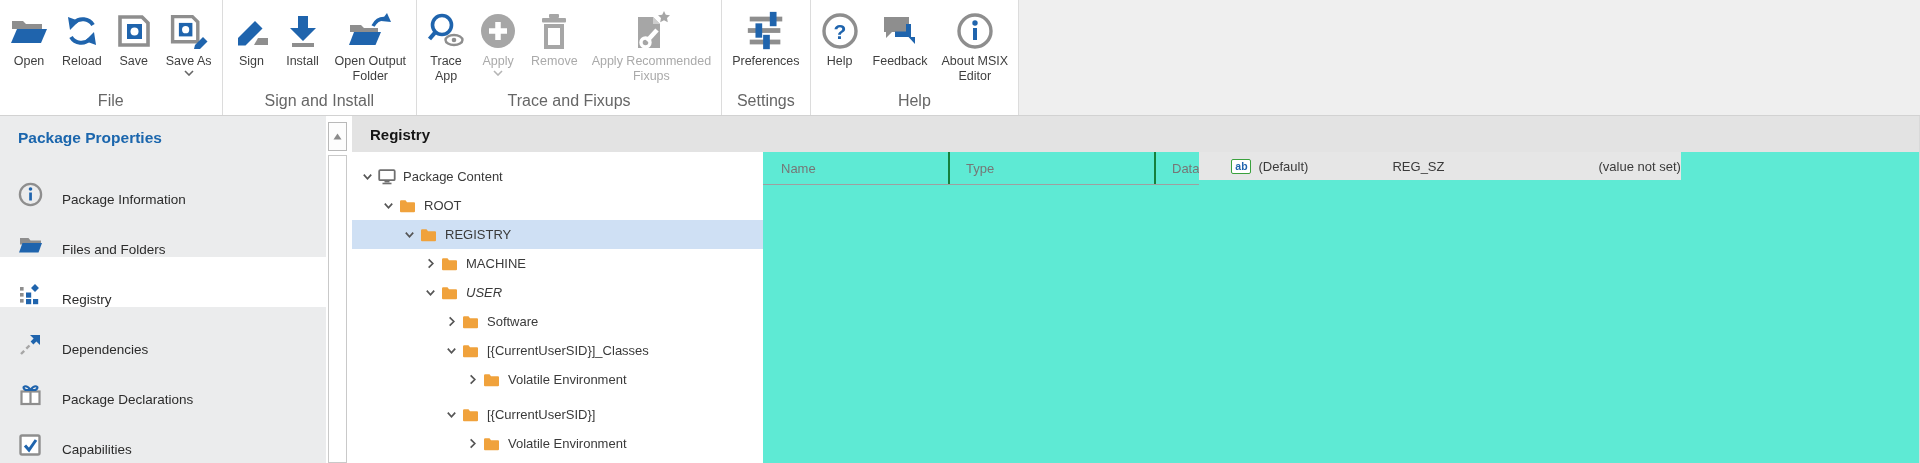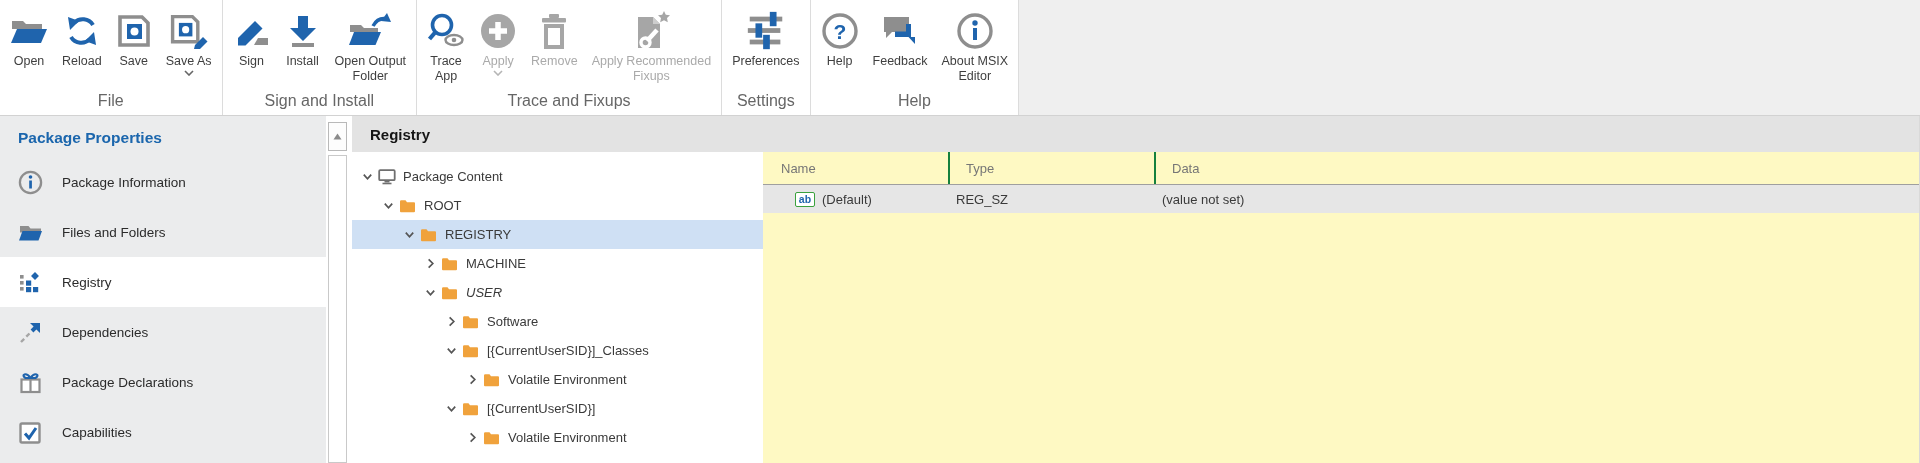--- a/index.html
+++ b/index.html
@@ -20,21 +20,21 @@
   .rchev{margin-top:1px;height:7px;line-height:0}
   .rglabel{text-align:center;font-size:16px;color:#666;padding:0 10px 5px;white-space:nowrap}
   .rfiller{flex:1;background:#efefef}
 
   
   .content{display:flex;height:347px}
 
   
   .sidebar{width:326px;background:#ebeced;flex:none}
   .sbtitle{font-size:15.5px;font-weight:bold;color:#1b66ad;padding:13px 18px 10px}
-  .sbitem{height:50px;display:flex;align-items:center;padding-left:18px;gap:19px;cursor:pointer}
+  .sbitem{height:50px;display:flex;align-items:flex-end;padding-left:18px;gap:19px;cursor:pointer}
   .sbitem.selected{background:#fff}
   .sbicon{width:25px;height:25px;flex:none;display:flex;align-items:center;justify-content:center}
   .sblabel{font-size:13.5px;color:#2b2b2b}
 
   
   .scrollcol{width:26px;background:#fff;position:relative;flex:none}
   .scrollbtn{position:absolute;left:2px;top:6px;width:19px;height:29px;box-sizing:border-box;
              border:1px solid #b9b9b9;background:#fdfdfd;display:flex;align-items:center;
              justify-content:center;cursor:pointer}
   .scrolltrack{position:absolute;left:2px;top:39px;width:19px;bottom:0;box-sizing:border-box;
@@ -48,21 +48,21 @@
 
   
   .tree{width:411px;flex:none;padding-top:10px;overflow:hidden}
   .trow{height:29px;display:flex;align-items:center;box-sizing:border-box;cursor:pointer}
   .trow.selected{background:#cfe0f4}
   .tchev{width:15px;height:15px;margin-right:3px;flex:none;display:flex;align-items:center;justify-content:center}
   .ticon{width:19px;height:16px;margin-right:6px;flex:none;display:flex;align-items:center}
   .tlabel{font-size:13px;color:#3a3a3a;white-space:nowrap}
 
   
-  .table{flex:1;background:#fef9c3;display:flex;flex-direction:column;min-width:0}
+  .table{flex:1;background:#5eead4;display:flex;flex-direction:row;min-width:0}
   .thead{display:grid;grid-template-columns:185px 206px 1fr;height:32px;flex:none;
          border-bottom:1px solid #9f9f9f}
   .th{font-size:13px;color:#767676;display:flex;align-items:center;padding-left:18px;
       box-sizing:border-box;cursor:pointer}
   .th.sep{border-left:2px solid #15803d;padding-left:16px}
   .tdatarow{display:grid;grid-template-columns:185px 206px 1fr;height:28px;flex:none;
             background:#e6e6e6;cursor:pointer}
   .td{font-size:13px;color:#3a3a3a;display:flex;align-items:center;padding-left:8px;box-sizing:border-box}
   .td.name{padding-left:32px;gap:7px}
   .abicon{width:20px;height:15px;box-sizing:border-box;border:1px solid #3aa13d;border-radius:2px;
@@ -479,21 +479,21 @@
                 <path d="M5 2.5 L9.5 7 L5 11.5" stroke="#555" stroke-width="1.8" fill="none"></path>
               </svg>
             </span>
             <span class="ticon">
               <span style="line-height: 0;"><svg width="17" height="14" viewBox="0 0 17 14">
                   <path d="M1 2.5 q0,-1.2 1.2,-1.2 h4.3 l1.5 2 h7 q1,0 1,1 v8 q0,1 -1,1 h-13 q-1,0 -1,-1z" fill="#f0a23c"></path>
                 </svg></span>
             </span>
             <span class="tlabel">Volatile Environment</span>
           </div>
-          <div class="trow" style="padding-left: 92px;">
+          <div class="trow" style="padding-left: 92px; margin-top: 6px;">
             <span class="tchev">
               <svg width="13" height="13" viewBox="0 0 14 14">
                 <path d="M3 5 L7 9.5 L11 5" stroke="#555" stroke-width="1.8" fill="none"></path>
               </svg>
             </span>
             <span class="ticon">
               <span style="line-height: 0;"><svg width="17" height="14" viewBox="0 0 17 14">
                   <path d="M1 2.5 q0,-1.2 1.2,-1.2 h4.3 l1.5 2 h7 q1,0 1,1 v8 q0,1 -1,1 h-13 q-1,0 -1,-1z" fill="#f0a23c"></path>
                 </svg></span>
             </span>

